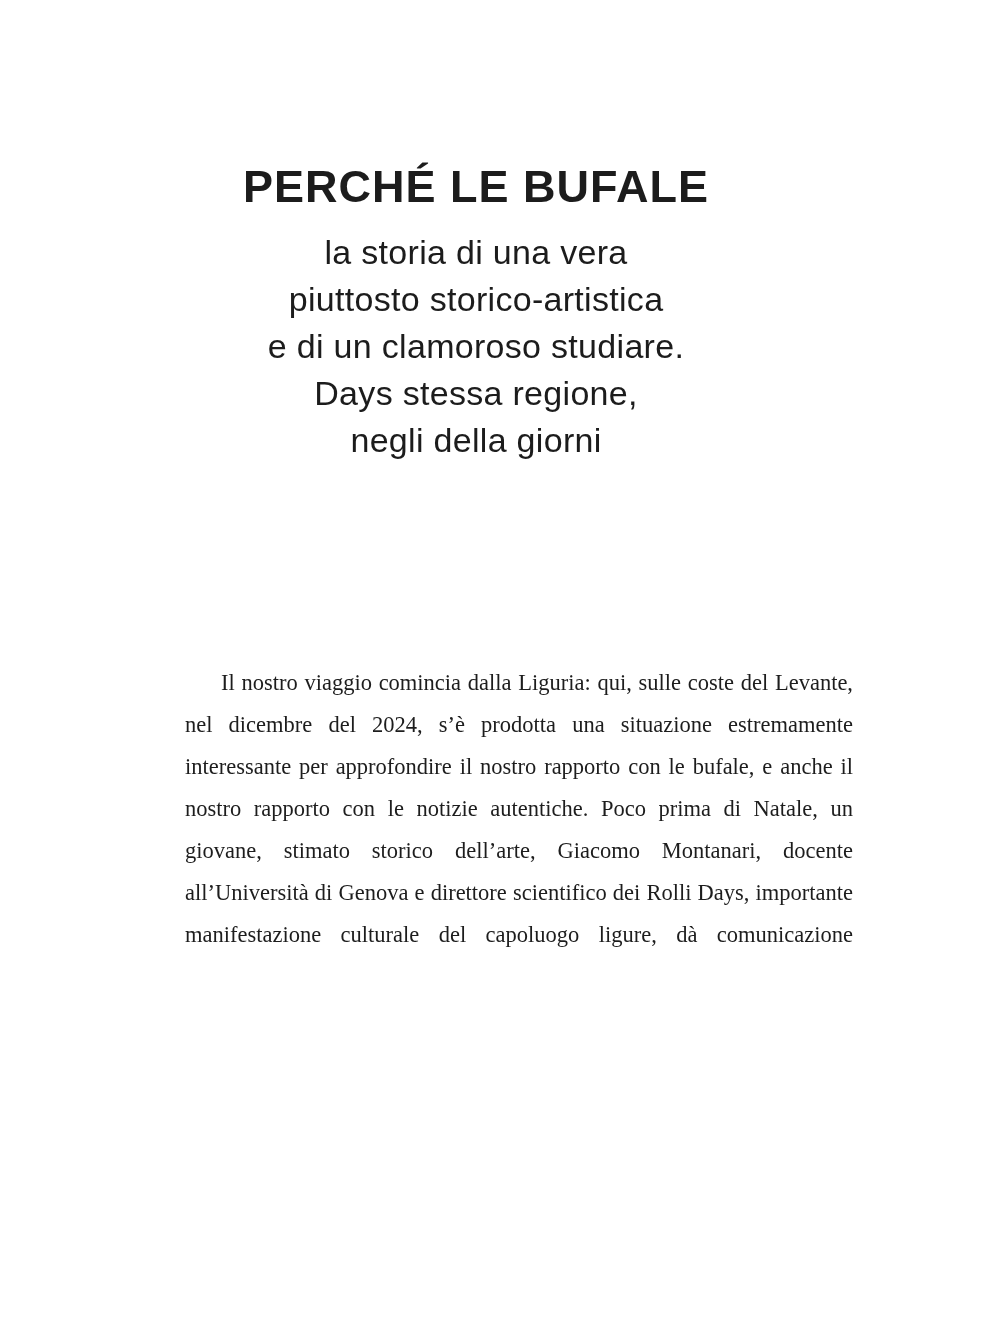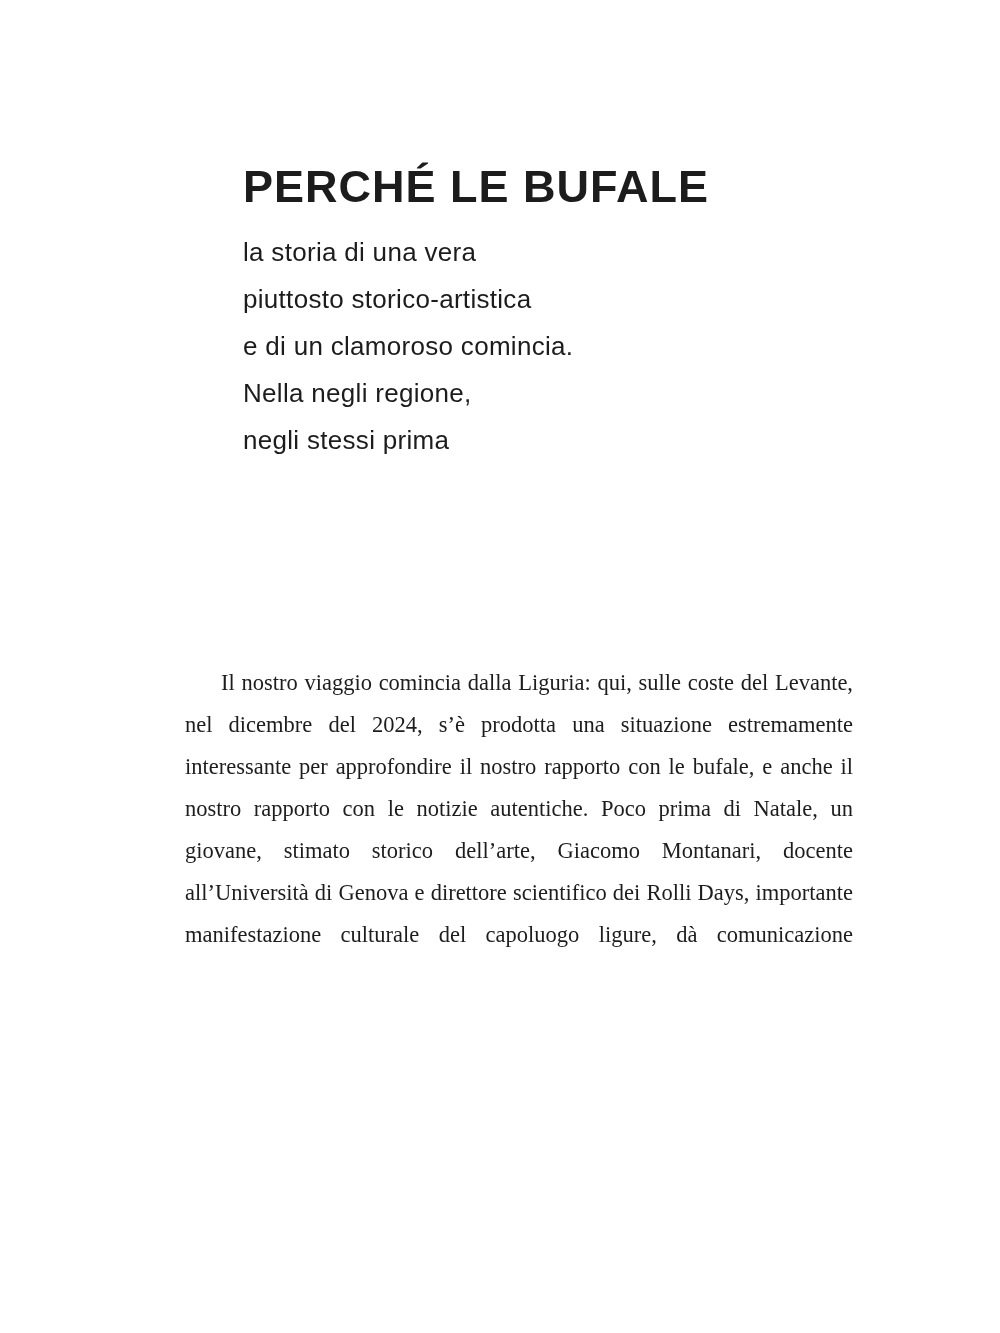--- a/index.html
+++ b/index.html
@@ -33,24 +33,25 @@
     color: #1c1c1c;
   }
   .chapter-subtitle {
     margin: 14px 0 0 0;
     padding: 0;
   }
   .subtitle-line {
     display: block;
     font-family: "Liberation Sans", sans-serif;
     font-weight: 400;
-    font-size: 26px;
+    font-size: 34px;
     line-height: 47px;
     letter-spacing: 0.3px;
     color: #1c1c1c;
+    text-align: center;
   }
   .body-text {
     position: absolute;
     left: 173px;
     top: 650px;
     width: 668px;
     margin: 12px;
     font-family: "Liberation Serif", serif;
     font-size: 22.5px;
     line-height: 42px;
@@ -74,23 +75,23 @@
 
 <div class="page">
 
   <header class="chapter-header">
     <h1 class="chapter-title">
       <span class="title-line">PERCHÉ LE BUFALE</span>
     </h1>
     <h2 class="chapter-subtitle">
       <span class="subtitle-line">la storia di una vera</span>
       <span class="subtitle-line">piuttosto storico-artistica</span>
-      <span class="subtitle-line">e di un clamoroso comincia.</span>
-      <span class="subtitle-line">Nella negli regione,</span>
-      <span class="subtitle-line">negli stessi prima</span>
+      <span class="subtitle-line">e di un clamoroso studiare.</span>
+      <span class="subtitle-line">Days stessa regione,</span>
+      <span class="subtitle-line">negli della giorni</span>
     </h2>
   </header>
 
   <p class="body-text">Il nostro viaggio comincia dalla Liguria: qui, sulle coste del Levante, nel dicembre del 2024, s’è prodotta una situazione estremamente interessante per approfondire il nostro rapporto con le bufale, e anche il nostro rapporto con le notizie autentiche. Poco prima di Natale, un giovane, stimato storico dell’arte, Giacomo Montanari, docente all’Università di Genova e direttore scientifico dei Rolli Days, importante manifestazione culturale del capoluogo ligure, dà comunicazione d’un’importante scoperta, una scoperta autentica fatta qualche mese prima, in agosto. Non c’è da stupirsi del fatto che tra la scoperta e l’annuncio della scoperta possa trascorrere un periodo anche piuttosto lungo, in ambito scientifico: di solito, chi lavora seriamente, prima d’annunciare quanto scoperto, si prende qualche tempo per studiare l’oggetto della scoperta, per condurre indagini bibliografiche e fare ricerche in archivio con la</p>
 
   <div class="page-number">35</div>
 
 </div>
 
 </body></html>

